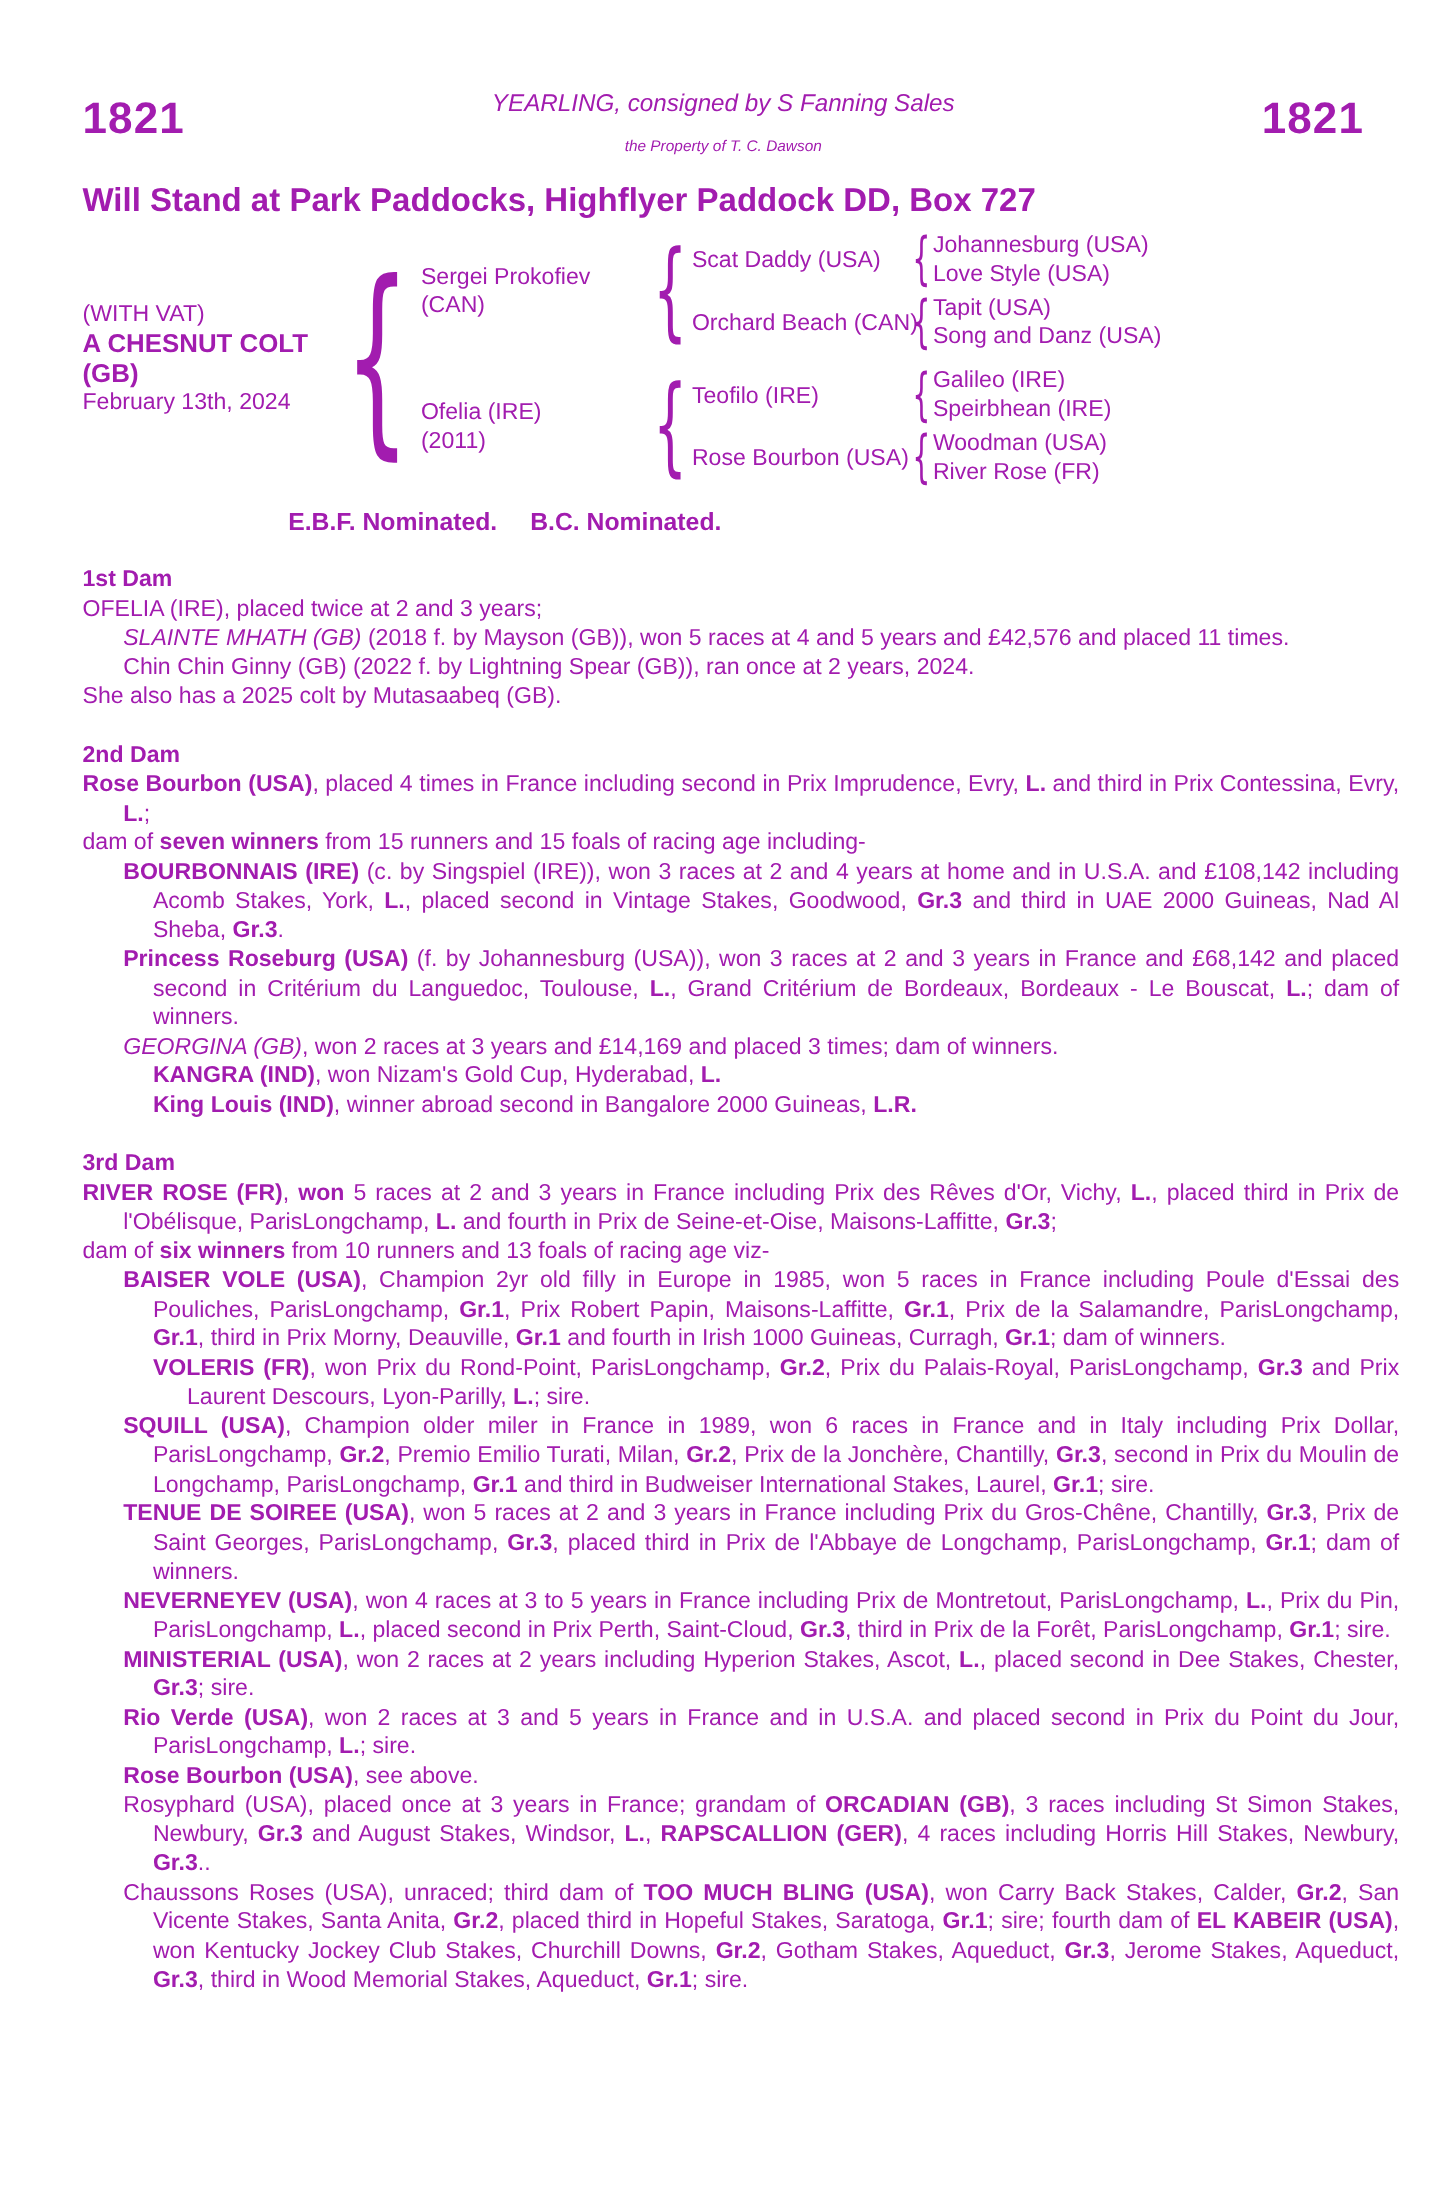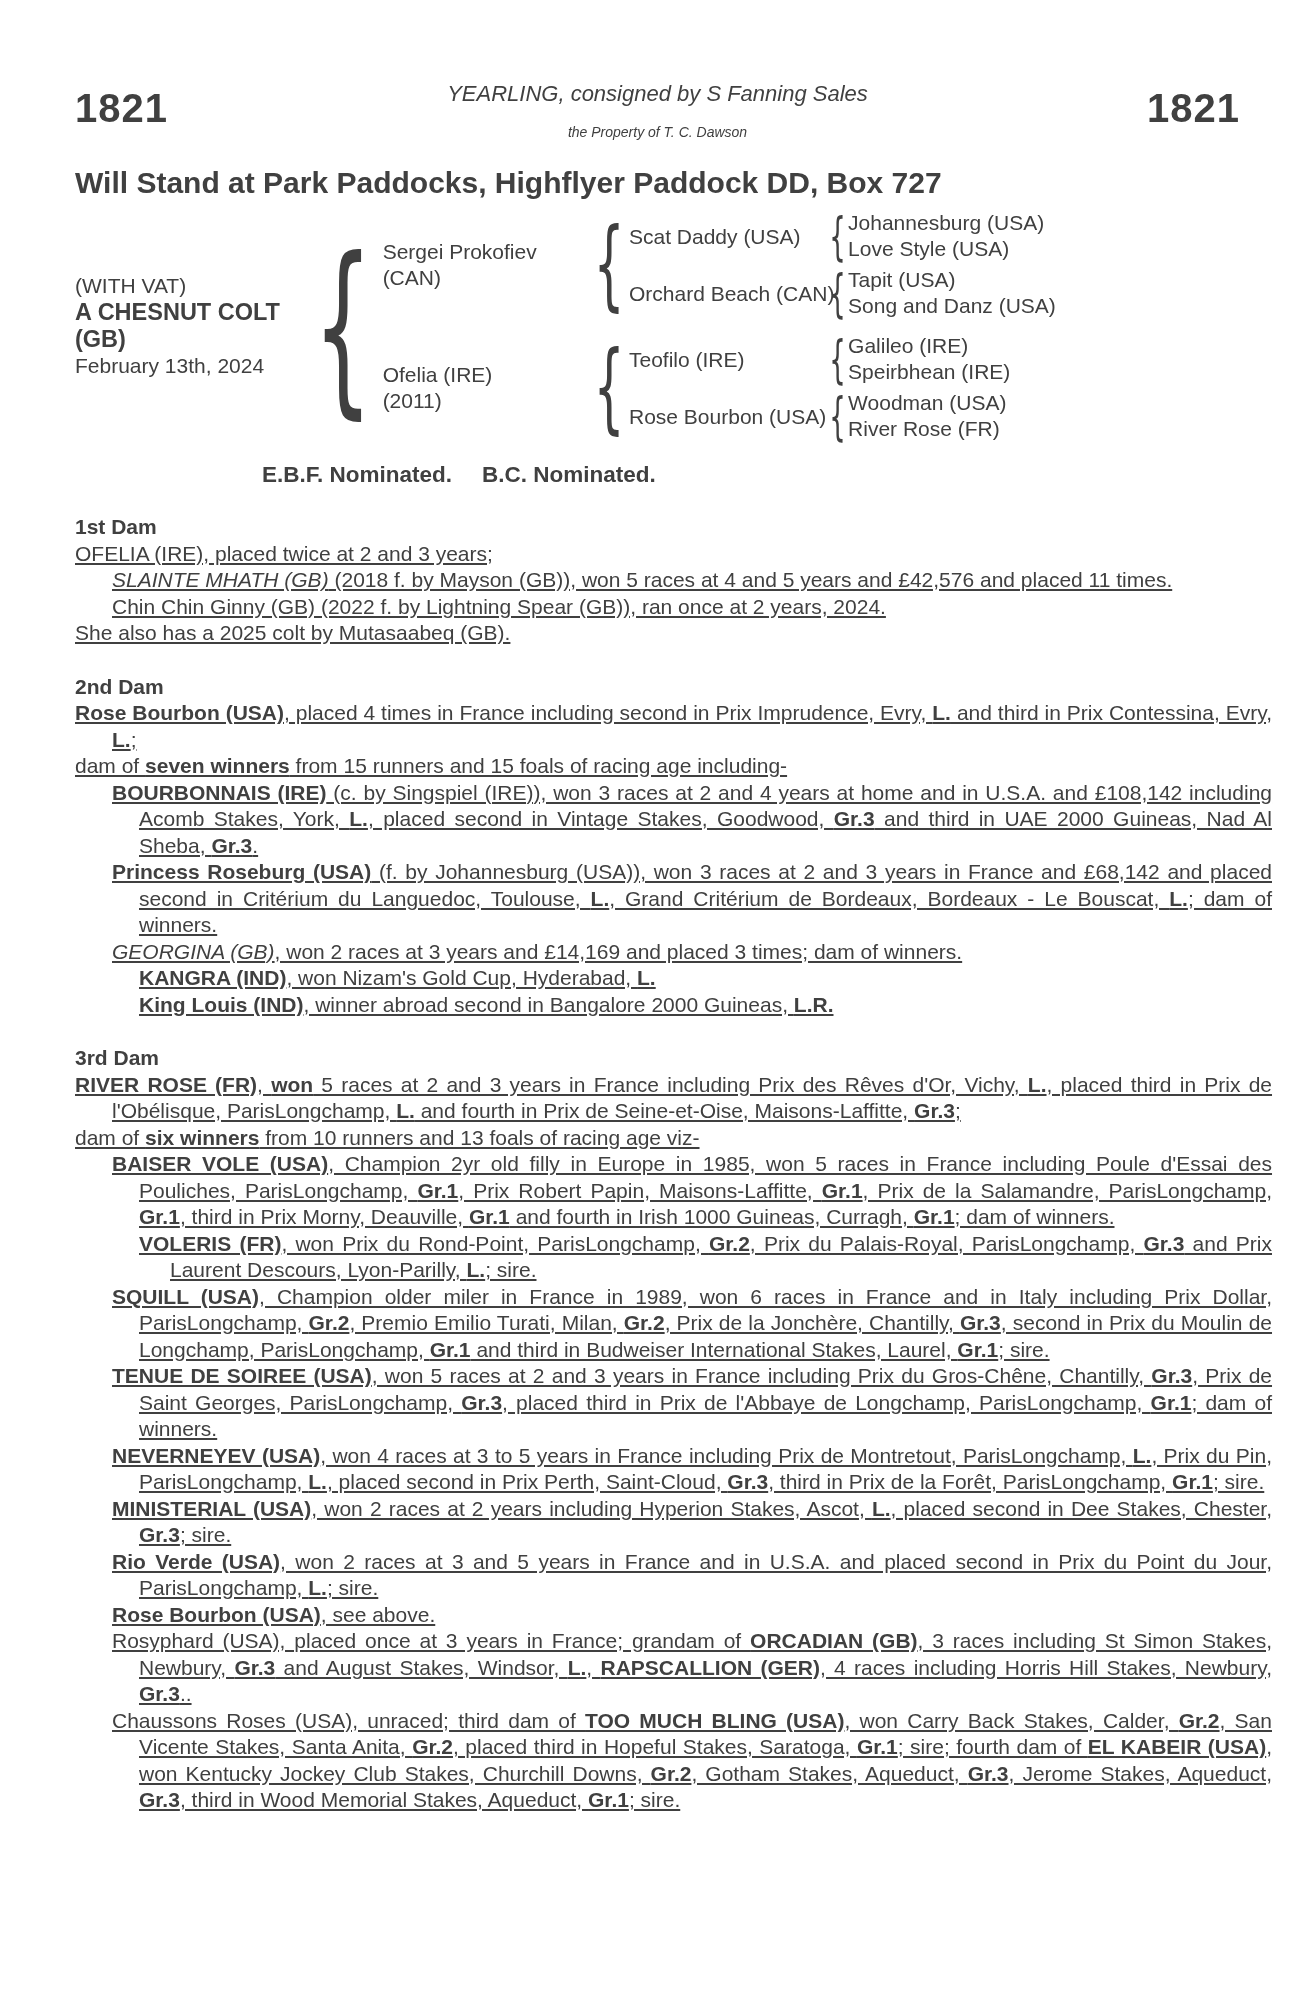--- a/index.html
+++ b/index.html
@@ -1,21 +1,21 @@
 <!DOCTYPE html>
 <html><head>
 <meta charset="utf-8">
 <style>
   html,body{margin:0;padding:0;background:#fff;}
   .page{
     position:relative;
     width:1315px;height:2000px;
     box-sizing:border-box;
     overflow:hidden;
-    background:#ffffff;color:#404040;
+    background:#ffffff;color:#a21caf;
     font-family:"Liberation Sans",sans-serif;
     font-size:21px;
   }
   
   .header{position:relative;padding-top:82px;}
   .consigned{text-align:center;font-style:italic;font-size:22px;line-height:24px;}
   .property{text-align:center;font-style:italic;font-size:14px;line-height:24px;margin-top:14px;}
   .lot{position:absolute;top:86px;font-size:40px;font-weight:700;letter-spacing:1px;}
   .lot-left{left:75px;}
   .lot-right{right:75px;}
@@ -38,21 +38,21 @@
   .brace{font-family:"DejaVu Sans",sans-serif;font-weight:400;line-height:.85;transform:scaleX(.5);}
   .brace-xl{font-size:188px;margin:0 -20px;}
   .brace-lg{font-size:98px;margin:0 -11px;}
   .brace-sm{font-size:52px;margin:0 -6px;}
   
   .noms{display:flex;gap:30px;margin:20px 0 0 262px;font-weight:700;font-size:22.5px;text-align:center;}
   
   .cat{margin:26px 43px 0 75px;line-height:26.5px;}
   .section + .section{margin-top:27px;}
   .heading{font-weight:700;}
-  .cat p{margin:0;text-align:justify;text-decoration:underline;}
+  .cat p{margin:0;text-align:justify;}
   p.lvl0{padding-left:37px;text-indent:-37px;}
   p.lvl1{padding-left:64px;text-indent:-27px;}
   p.lvl2{padding-left:95px;text-indent:-31px;}
   .b{font-weight:700;}
   .i{font-style:italic;}
 </style>
 </head>
 <body>
 
 <div class="page">

